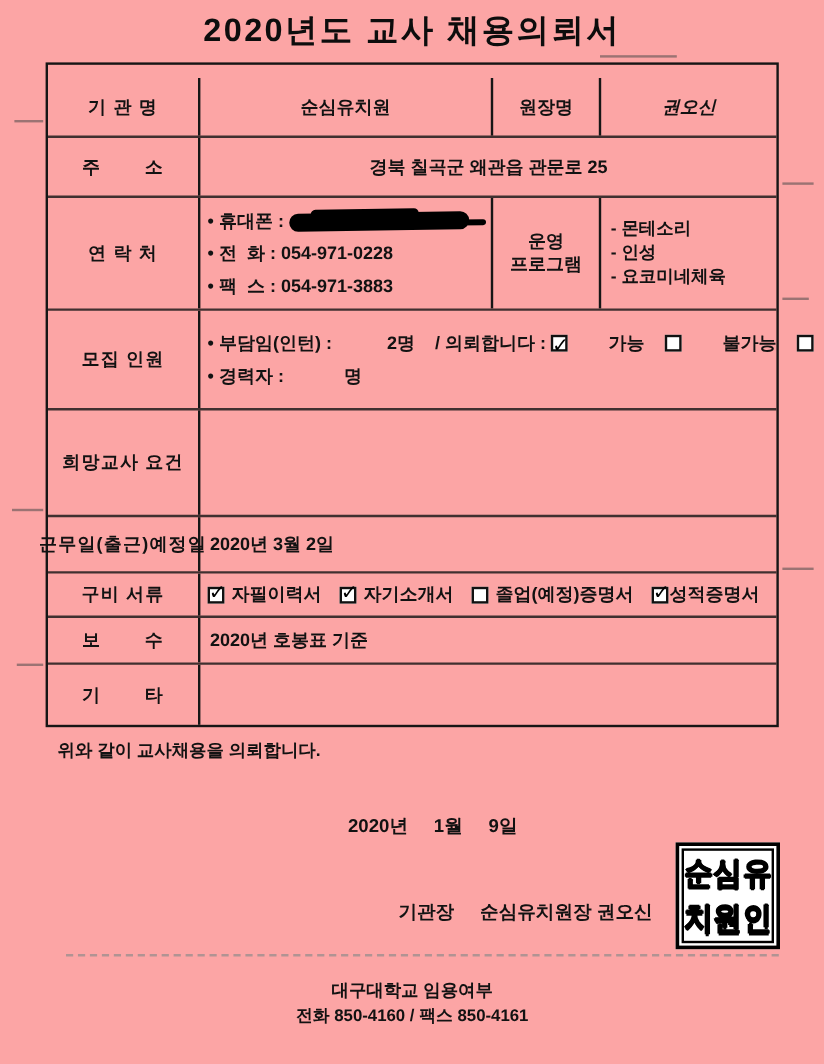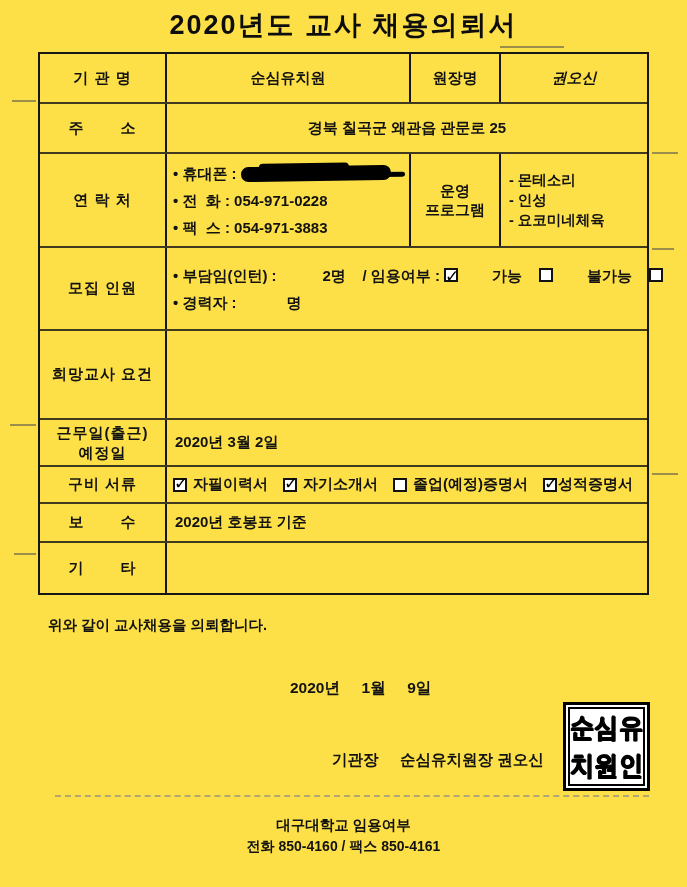--- a/index.html
+++ b/index.html
@@ -1,43 +1,43 @@
 <!DOCTYPE html>
 <html><head>
 <meta charset="utf-8">
 <style>
   * { margin:0; padding:0; box-sizing:border-box; }
   html,body { background:#e8e8e8; }
   body { font-family:"Liberation Sans","DejaVu Sans",sans-serif; }
   .page {
     position:relative; width:687px; height:887px; margin:0 auto;
-    background:#fde047; color:#121212; overflow:hidden;
+    background:#fca5a5; color:#121212; overflow:hidden;
     font-weight:700;
   }
   .pre { white-space:pre; }
   .title {
     position:absolute; top:7px; left:0; right:0;
     text-align:center; font-size:27px; font-weight:800; letter-spacing:2px;
     color:#0d0d0d;
   }
   
   .doc-table {
     position:absolute; left:38px; top:52px; width:611px;
     border:2px solid #161616;
   }
   .row { display:flex; }
   .row + .row { border-top:2px solid rgba(22,22,22,.82); }
-  .r1{height:48px;} .r2{height:50px;} .r3{height:94px;} .r4{height:83px;}
+  .r1{height:48px;margin-top:11px;} .r2{height:50px;} .r3{height:94px;} .r4{height:83px;}
   .r5{height:89px;} .r6{height:47px;} .r7{height:37px;} .r8{height:39px;} .r9{height:52px;}
   .cell { display:flex; align-items:center; font-size:15px; }
   .cell-label {
     width:127px; flex:none; justify-content:center; text-align:center;
     border-right:2px solid #161616; white-space:pre; letter-spacing:1px;
   }
-  .cell-label.two-line { flex-direction:column; line-height:20px; }
+  .cell-label.two-line { flex-direction:row; line-height:20px; }
   .val-center { flex:1; justify-content:center; }
   .val-left { flex:1; padding-left:8px; }
   .v1 { width:242px; flex:none; justify-content:center; }
   .l2 { width:90px; flex:none; border-left:2px solid #161616; justify-content:center; text-align:center; }
   .l2.two-line { flex-direction:column; line-height:19px; }
   .v2 { flex:1; border-left:2px solid #161616; justify-content:center;font-style:italic; }
   .stack { flex-direction:column; align-items:flex-start; justify-content:center; }
   .contact { width:242px; flex:none; padding-left:6px; line-height:27px; }
   .contact-line { display:flex; align-items:center; white-space:pre; }
   .progs { flex:1; border-left:2px solid #161616; padding-left:8px; line-height:20px; font-size:14.5px; }
@@ -136,21 +136,21 @@
         <span>- 몬테소리</span>
         <span>- 인성</span>
         <span>- 요코미네체육</span>
       </div>
     </div>
 
     <div class="row r4">
       <div class="cell cell-label">모집 인원</div>
       <div class="cell members stack">
         <div class="member-line">
-          <span class="pre">• 부담임(인턴) :           2명    / 임용여부 : </span>
+          <span class="pre">• 부담임(인턴) :           2명    / 의뢰합니다 : </span>
           <span class="cb checked"></span>
           <span class="opt-label">가능</span>
           <span class="cb"></span>
           <span class="opt-label">불가능</span>
           <span class="cb"></span>
           <span class="opt-label">기타</span>
         </div>
         <div class="member-line">• 경력자 :            명</div>
       </div>
     </div>

